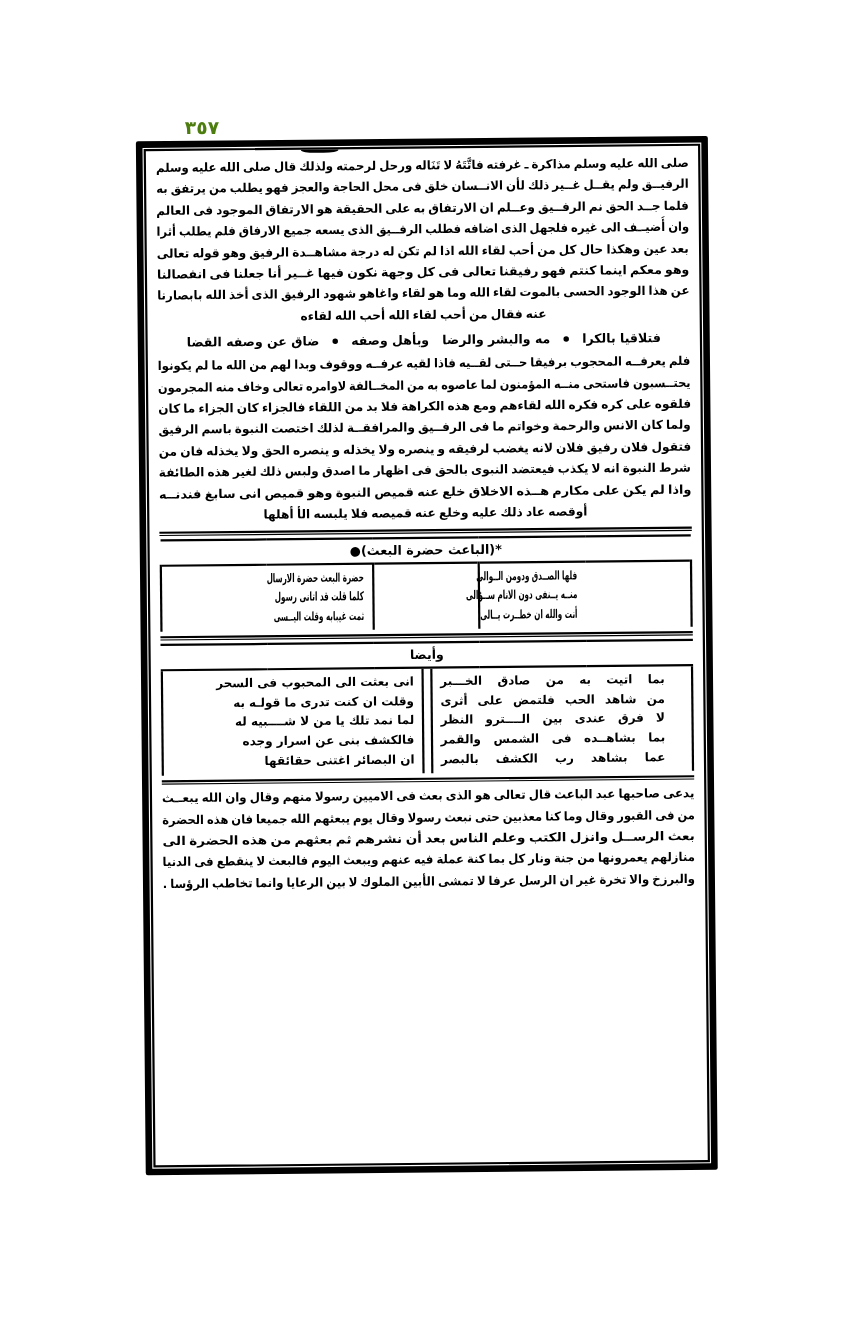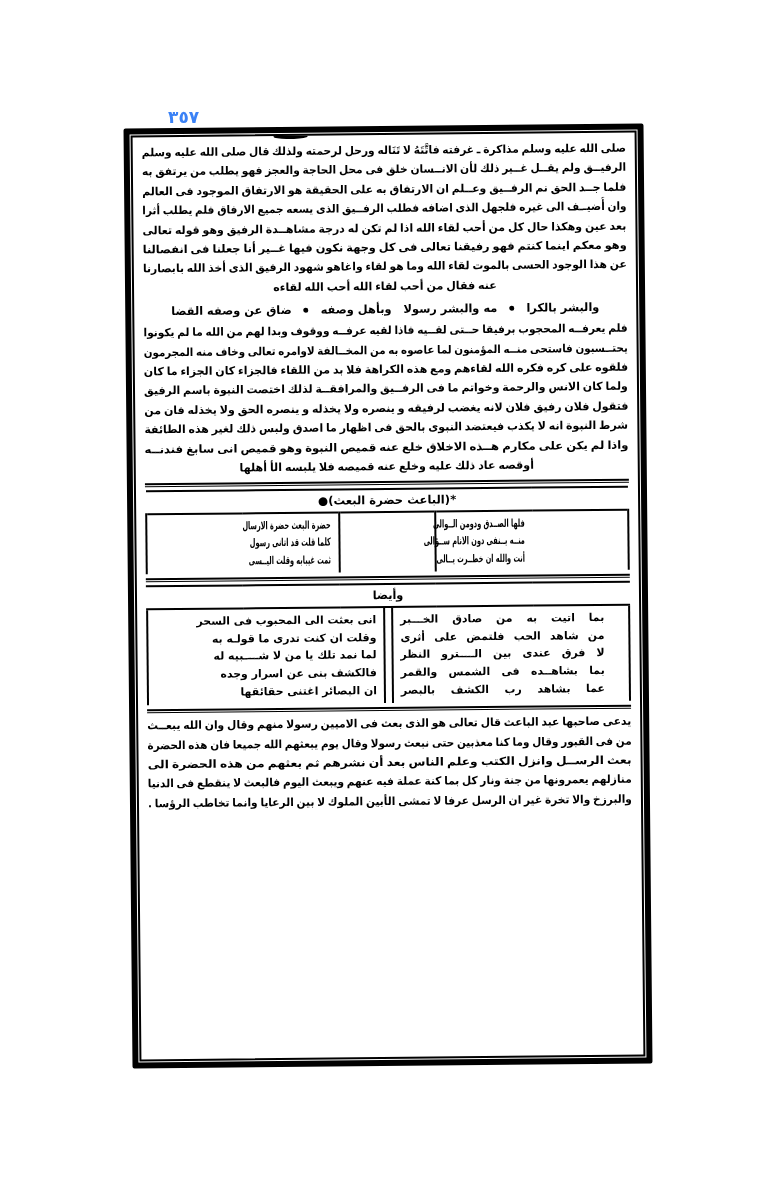--- a/index.html
+++ b/index.html
@@ -19,21 +19,21 @@
 
   
   .folio {
     position: absolute;
     top: 107px;
     left: 168px;
     font-family: "DejaVu Sans", sans-serif;
     font-size: 17px;
     font-weight: bold;
     letter-spacing: 1px;
-    color: #3b82f6;
+    color: #4d7c0f;
   }
 
   
   .frame-wrap {
     position: absolute;
     top: 126px;
     left: 128px;
     width: 520px;
     height: 940px;
     transform: rotate(-0.55deg);
@@ -234,23 +234,23 @@
         <div class="jline">
             <span style="transform-origin: right center; display: inline-block; transform: scaleX(1.02326);">وهو معكم اينما كنتم فهو رفيقنا تعالى فى كل وجهة نكون فيها غــير أنا جعلنا فى انفصالنا</span>
           </div>
         <div class="jline">
             <span style="transform-origin: right center; display: inline-block; transform: scaleX(0.971888);">عن هذا الوجود الحسى بالموت لقاء الله وما هو لقاء واغاهو شهود الرفيق الذى أخذ الله بابصارنا</span>
           </div>
         <div class="centerline">عنه فقال من أحب لقاء الله أحب الله لقاءه</div>
       </div>
 
       <div class="verse-line">
-        <span>والبشر بالكرا</span>
+        <span>فتلاقيا بالكرا</span>
         <span class="verse-dot"></span>
-        <span>مه والبشر رسولا</span>
+        <span>مه والبشر والرضا</span>
         <span>وبأهل وصفه</span>
         <span class="verse-dot"></span>
         <span>ضاق عن وصفه القضا</span>
       </div>
 
       <div class="prose">
         <div class="jline">
             <span style="transform-origin: right center; display: inline-block; transform: scaleX(0.954635);">فلم يعرفــه المحجوب برفيقا حــتى لقــيه فاذا لقيه عرفــه ووقوف وبدا لهم من الله ما لم يكونوا</span>
           </div>
         <div class="jline">

